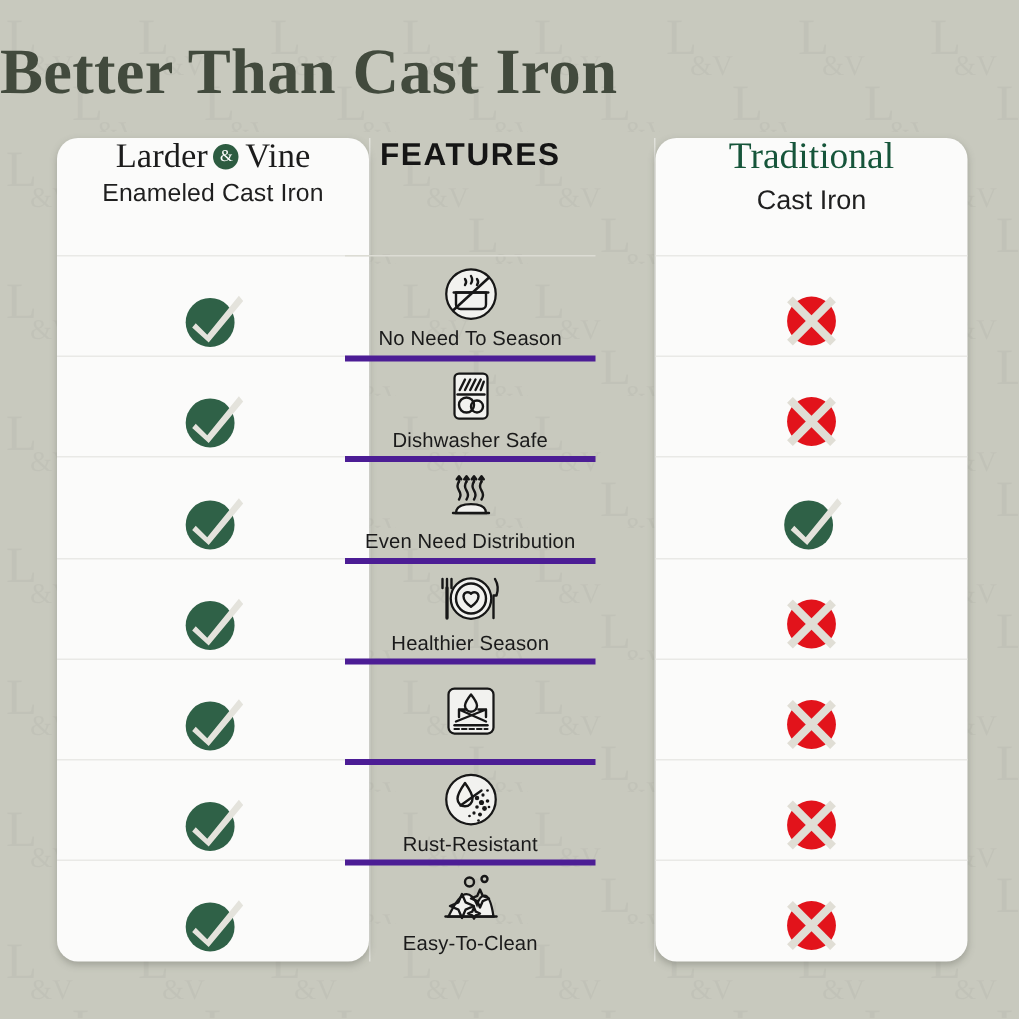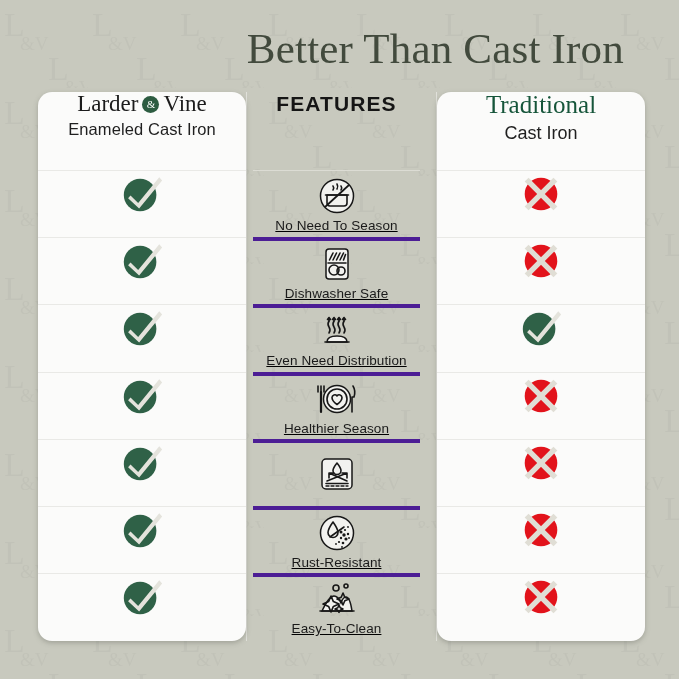--- a/index.html
+++ b/index.html
@@ -14,23 +14,23 @@
   #watermark{
     position:absolute;inset:0;
     opacity:.40;
     pointer-events:none;
     z-index:0;
   }
 
   
   #title{
     position:absolute;top:24px;left:0;width:624px;
-    text-align:right;
+    text-align:left;
     font-family:"Liberation Serif", serif;
-    font-weight:400;
+    font-weight:700;
     font-size:43px;
     letter-spacing:.2px;
     color:#424a3d;
     z-index:3;
   }
 
   
   #table{
     position:absolute;
     left:0;top:92px;width:679px;height:552px;
@@ -44,21 +44,21 @@
     border-radius:14px;
     box-shadow:0 2px 5px rgba(90,92,82,.35);
     height:549px;
     overflow:hidden;
   }
   #card-left{left:38px;width:208px;}
   #card-right{left:437px;width:208px;}
 
   
   #col-mid{
-    position:absolute;left:253px;top:0;width:167px;height:549px;
+    position:absolute;left:230px;top:0;width:167px;height:549px;
   }
 
   
   .head{
     position:absolute;left:0;top:0;width:100%;height:78px;
     display:flex;flex-direction:column;align-items:center;justify-content:flex-start;
     box-sizing:border-box;
   }
   .brand{
     font-family:"Liberation Serif", serif;
@@ -95,24 +95,23 @@
     margin-top:6px;font-size:18px;color:#1f1f1f;white-space:nowrap;
   }
   #features-head{
     font-size:21px;font-weight:700;color:#151515;letter-spacing:1.1px;
   }
 
   
   .rows{position:absolute;left:0;top:78px;width:100%;}
   .row{
     height:67.2px;
-    display:flex;align-items:flex-start;justify-content:center;
+    display:flex;align-items:flex-end;justify-content:center;
     box-sizing:border-box;
     position:relative;
-    text-decoration:underline;
   }
   .card .row{border-top:1px solid #e9e9e6;}
   #col-mid .row{border-top:4px solid #4c1d95;}
   #col-mid .row:first-child{border-top:1px solid #dcdcd4;}
 
   
   .mark{width:46px;height:46px;display:block;}
 
   
   .feat{

